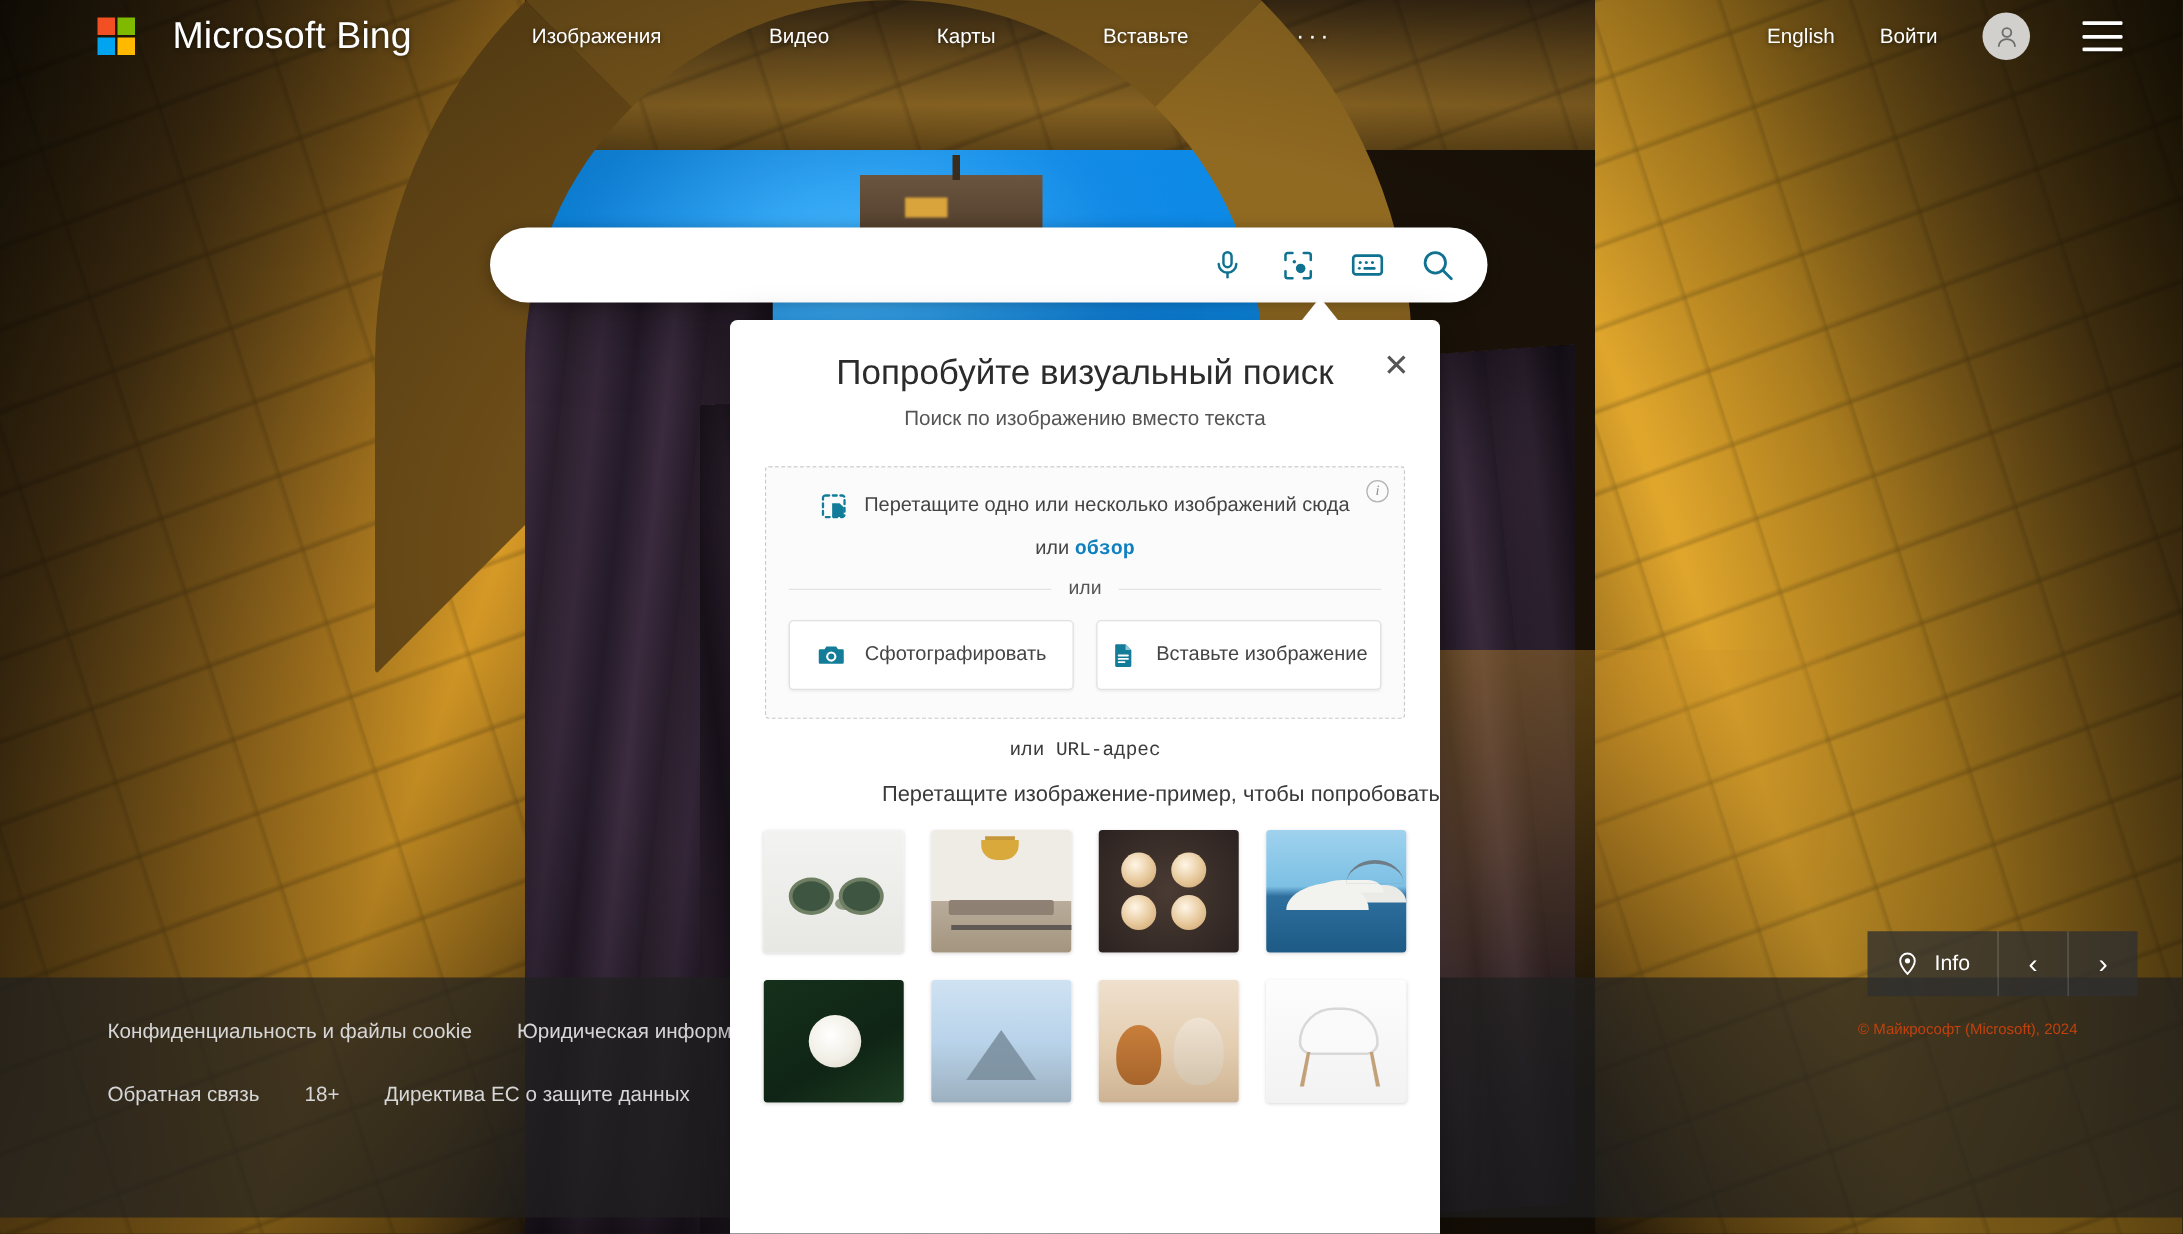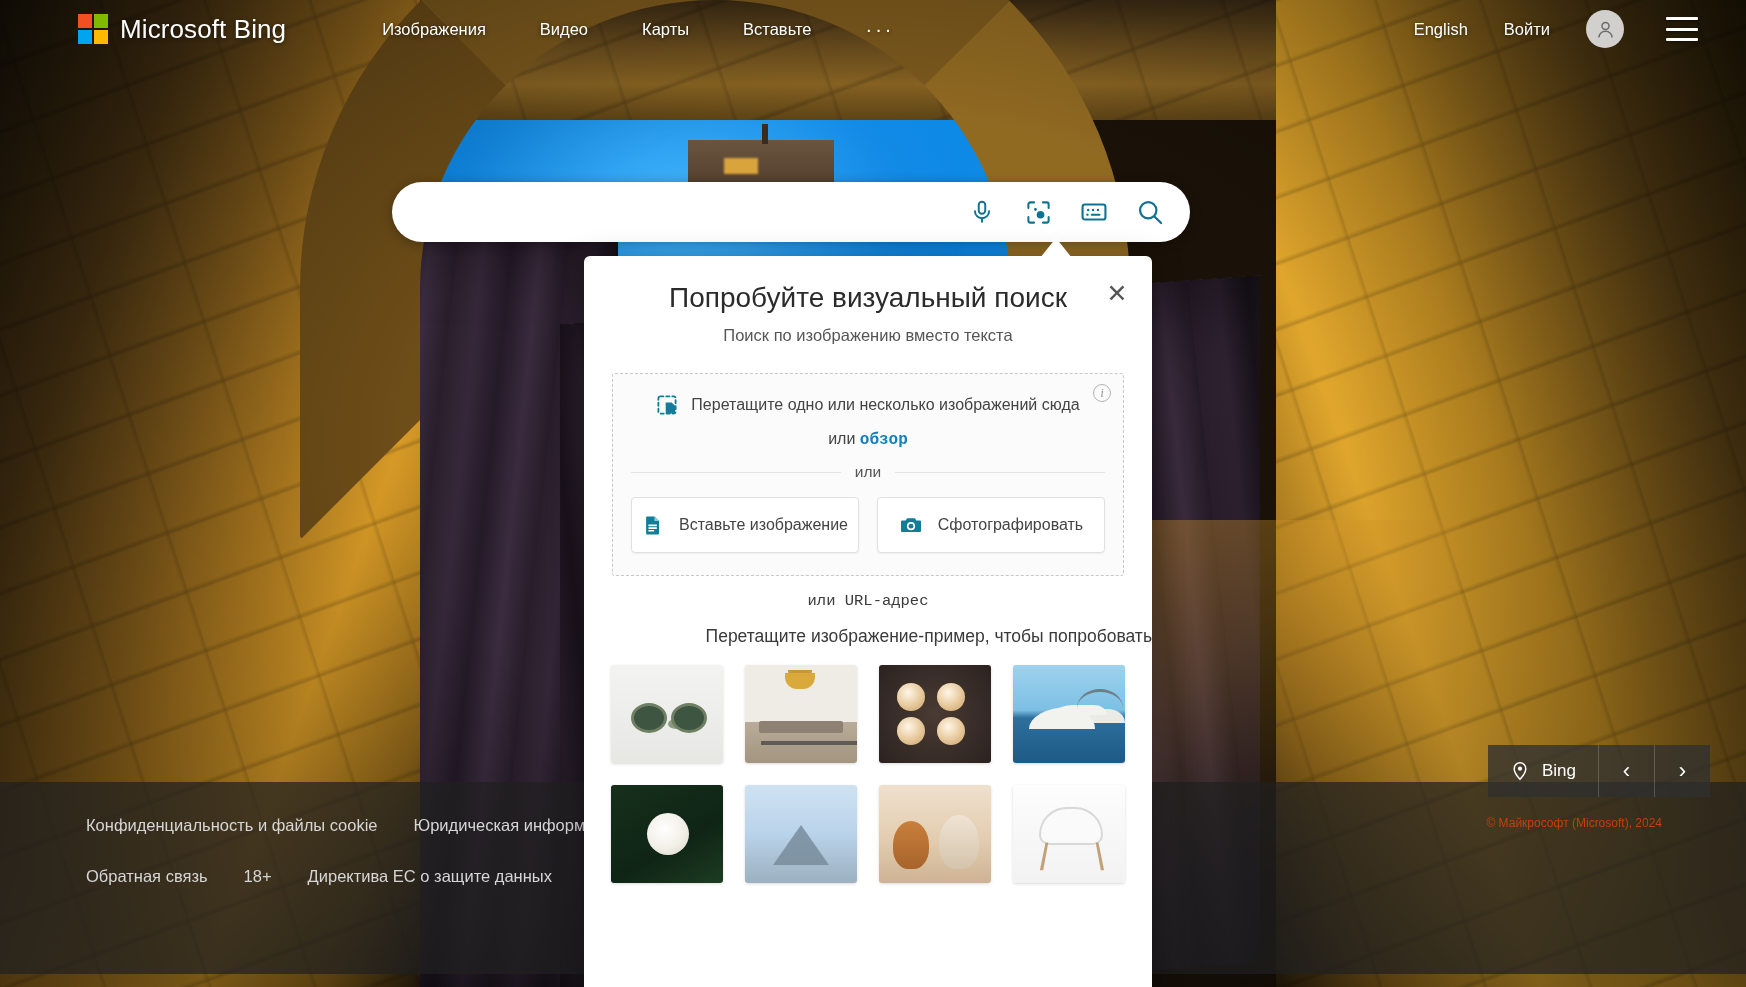--- a/index.html
+++ b/index.html
@@ -113,26 +113,26 @@
   
   #header {
     position: absolute; left: 0; top: 0; width: 1746px; height: 58px;
     display: flex; align-items: center; z-index: 40;
   }
   .logo-wrap { display:flex; align-items:center; margin-left: 78px; cursor:pointer; }
   .ms-squares { width: 30px; height: 30px; display:grid;
     grid-template-columns: 14px 14px; grid-template-rows: 14px 14px; gap: 2px; }
   .sq { width:14px; height:14px; }
   .logo-text {
-    color:#fff; font-size: 26px; margin-left: 12px; letter-spacing:.1px;
+    color:#fff; font-size: 30px; margin-left: 30px; letter-spacing:.1px;
     text-shadow: 0 1px 4px rgba(0,0,0,.55); white-space:nowrap;
   }
   .nav { display:flex; align-items:center; margin-left: 96px; }
   .nav-item {
-    color:#fff; font-size:16.5px; margin-right:54px; cursor:pointer;
+    color:#fff; font-size:16.5px; margin-right:86px; cursor:pointer;
     text-shadow:0 1px 4px rgba(0,0,0,.6); white-space:nowrap;
   }
   .nav-more { letter-spacing:3px; font-size:20px; }
   .header-right { margin-left:auto; display:flex; align-items:center; margin-right:48px; }
   .header-right .hr-item {
     color:#fff; font-size:16.5px; margin-right:36px; cursor:pointer;
     text-shadow:0 1px 4px rgba(0,0,0,.6); white-space:nowrap;
   }
   .avatar {
     width:38px; height:38px; border-radius:50%;
@@ -406,39 +406,39 @@
     </div>
 
     <div class="dz-sep">
       <div class="ln"></div>
       <div class="w">или</div>
       <div class="ln"></div>
     </div>
 
     <div class="dz-buttons">
       <div class="dz-btn">
+        <svg width="24" height="24" viewBox="0 0 24 24">
+          <path d="M3 7.4h3.6l1.5-2.2h7.8l1.5 2.2H21a1 1 0 0 1 1 1v9.6a1 1 0 0 1-1 1H3a1 1 0 0 1-1-1V8.4a1 1 0 0 1 1-1z" fill="#127c99"></path>
+          <circle cx="12" cy="13.2" r="4.1" fill="#ffffff"></circle>
+          <circle cx="12" cy="13.2" r="2.4" fill="#127c99"></circle>
+        </svg>
+        <span class="dz-btn-label">Сфотографировать</span>
+      </div>
+      <div class="dz-btn">
         <svg width="22" height="22" viewBox="0 0 24 24">
           <path d="M5.5 2.6h8.1l5 5v13.8a1 1 0 0 1-1 1H5.5a1 1 0 0 1-1-1V3.6a1 1 0 0 1 1-1z" fill="#127c99"></path>
           <path d="M13.6 2.6v5h5z" fill="#8fc9d9"></path>
           <g stroke="#ffffff" stroke-width="1.7" stroke-linecap="round">
             <path d="M7.6 12.4h8"></path>
               <path d="M7.6 15.4h8"></path>
               <path d="M7.6 18.2h5"></path>
           </g>
         </svg>
         <span class="dz-btn-label">Вставьте изображение</span>
       </div>
-      <div class="dz-btn">
-        <svg width="24" height="24" viewBox="0 0 24 24">
-          <path d="M3 7.4h3.6l1.5-2.2h7.8l1.5 2.2H21a1 1 0 0 1 1 1v9.6a1 1 0 0 1-1 1H3a1 1 0 0 1-1-1V8.4a1 1 0 0 1 1-1z" fill="#127c99"></path>
-          <circle cx="12" cy="13.2" r="4.1" fill="#ffffff"></circle>
-          <circle cx="12" cy="13.2" r="2.4" fill="#127c99"></circle>
-        </svg>
-        <span class="dz-btn-label">Сфотографировать</span>
-      </div>
     </div>
   </div>
 
   <div class="dz-url">или URL-адрес</div>
   <div class="vs-try">Перетащите изображение-пример, чтобы попробовать</div>
 
   <div class="thumbs">
     <div class="thumb t-sunglasses"></div>
     <div class="thumb t-dining"></div>
     <div class="thumb t-coffee">
@@ -454,21 +454,21 @@
     <div class="thumb t-chair"></div>
   </div>
 </div>
 
 <div id="info-bar">
   <div class="info-btn">
     <svg width="20" height="20" viewBox="0 0 24 24">
       <path d="M12 2.2c-3.9 0-7 3.1-7 7 0 5.1 7 12.6 7 12.6s7-7.5 7-12.6c0-3.9-3.1-7-7-7z" fill="none" stroke="#ffffff" stroke-width="1.8"></path>
       <circle cx="12" cy="9.2" r="2.5" fill="#ffffff"></circle>
     </svg>
-    <span>Bing</span>
+    <span>Info</span>
   </div>
   <div class="nav-arrow">‹</div>
   <div class="nav-arrow">›</div>
 </div>
 
 <div id="footer">
   <div class="f-row f-row1">
     <span class="f-link">Конфиденциальность и файлы cookie</span>
     <span class="f-link">Юридическая информация</span>
   </div>

